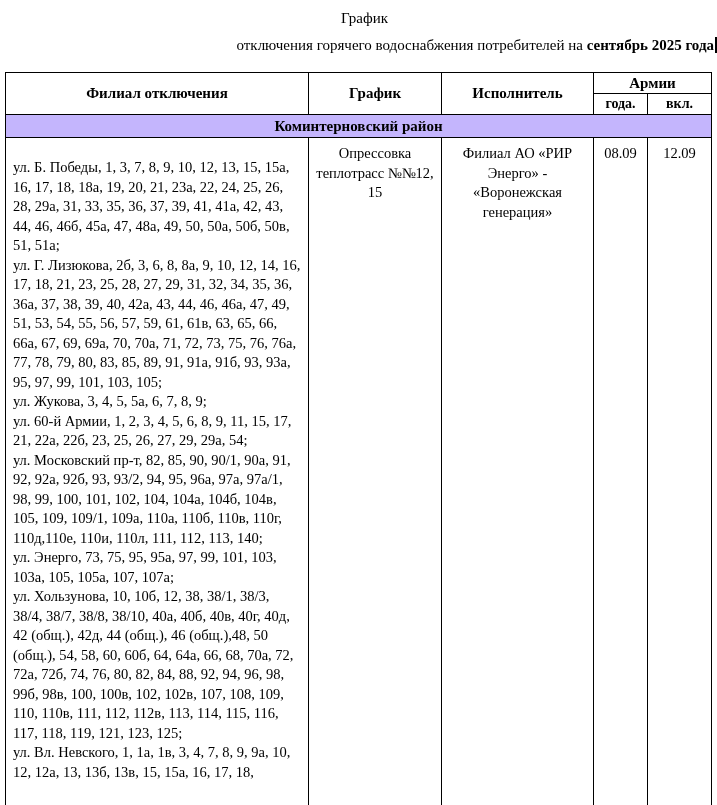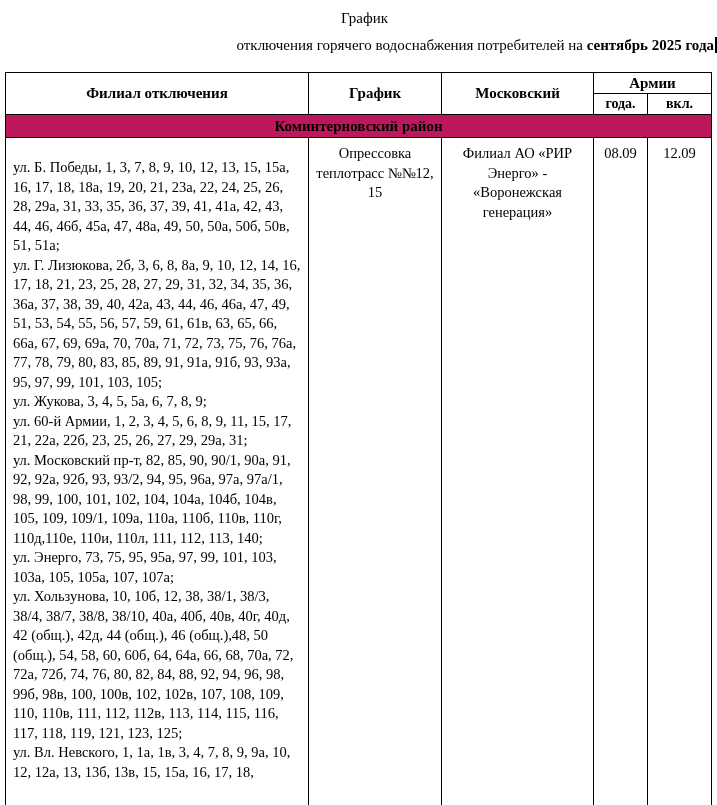--- a/index.html
+++ b/index.html
@@ -55,21 +55,21 @@
     font-weight: bold;
     font-size: 15px;
     text-align: center;
     vertical-align: middle;
     padding: 1px 2px;
   }
   .schedule tr.hdr-top { height: 21px; }
   .schedule tr.hdr-sub { height: 21px; }
   .schedule tr.hdr-sub th { font-size: 14px; }
   .schedule tr.section-row td {
-    background: #be185d;
+    background: #c4b5fd;
     font-weight: bold;
     font-size: 15px;
     text-align: center;
     vertical-align: middle;
     height: 22px;
   }
   .schedule tr.data-row { height: 700px; }
   .schedule tr.data-row td {
     vertical-align: top;
     font-size: 14.5px;
@@ -93,36 +93,36 @@
       <col class="c1">
         <col class="c2">
         <col class="c3">
         <col class="c4">
         <col class="c5">
     </colgroup>
     <tbody>
       <tr class="hdr-top">
         <th rowspan="2">Филиал отключения</th>
         <th rowspan="2">График</th>
-        <th rowspan="2">Московский</th>
+        <th rowspan="2">Исполнитель</th>
         <th colspan="2">Армии</th>
       </tr>
       <tr class="hdr-sub">
         <th>года.</th>
         <th>вкл.</th>
       </tr>
       <tr class="section-row">
         <td colspan="5">Коминтерновский район</td>
       </tr>
       <tr class="data-row">
         <td class="cell-objects">
           <p>ул. Б. Победы, 1, 3, 7, 8, 9, 10, 12, 13, 15, 15а, 16, 17, 18, 18а, 19, 20, 21, 23а, 22, 24, 25, 26, 28, 29а, 31, 33, 35, 36, 37, 39, 41, 41а, 42, 43, 44, 46, 46б, 45а, 47, 48а, 49, 50, 50а, 50б, 50в, 51, 51а;</p>
           <p>ул. Г. Лизюкова, 2б, 3, 6, 8, 8а, 9, 10, 12, 14, 16, 17, 18, 21, 23, 25, 28, 27, 29, 31, 32, 34, 35, 36, 36а, 37, 38, 39, 40, 42а, 43, 44, 46, 46а, 47, 49, 51, 53, 54, 55, 56, 57, 59, 61, 61в, 63, 65, 66, 66а, 67, 69, 69а, 70, 70а, 71, 72, 73, 75, 76, 76а, 77, 78, 79, 80, 83, 85, 89, 91, 91а, 91б, 93, 93а, 95, 97, 99, 101, 103, 105;</p>
           <p>ул. Жукова, 3, 4, 5, 5а, 6, 7, 8, 9;</p>
-          <p>ул. 60-й Армии, 1, 2, 3, 4, 5, 6, 8, 9, 11, 15, 17, 21, 22а, 22б, 23, 25, 26, 27, 29, 29а, 31;</p>
+          <p>ул. 60-й Армии, 1, 2, 3, 4, 5, 6, 8, 9, 11, 15, 17, 21, 22а, 22б, 23, 25, 26, 27, 29, 29а, 54;</p>
           <p>ул. Московский пр-т, 82, 85, 90, 90/1, 90а, 91, 92, 92а, 92б, 93, 93/2, 94, 95, 96а, 97а, 97а/1, 98, 99, 100, 101, 102, 104, 104а, 104б, 104в, 105, 109, 109/1, 109а, 110а, 110б, 110в, 110г, 110д,110е, 110и, 110л, 111, 112, 113, 140;</p>
           <p>ул. Энерго, 73, 75, 95, 95а, 97, 99, 101, 103, 103а, 105, 105а, 107, 107а;</p>
           <p>ул. Хользунова, 10, 10б, 12, 38, 38/1, 38/3, 38/4, 38/7, 38/8, 38/10, 40а, 40б, 40в, 40г, 40д, 42 (общ.), 42д, 44 (общ.), 46 (общ.),48, 50 (общ.), 54, 58, 60, 60б, 64, 64а, 66, 68, 70а, 72, 72а, 72б, 74, 76, 80, 82, 84, 88, 92, 94, 96, 98, 99б, 98в, 100, 100в, 102, 102в, 107, 108, 109, 110, 110в, 111, 112, 112в, 113, 114, 115, 116, 117, 118, 119, 121, 123, 125;</p>
           <p>ул. Вл. Невского, 1, 1а, 1в, 3, 4, 7, 8, 9, 9а, 10, 12, 12а, 13, 13б, 13в, 15, 15а, 16, 17, 18,</p>
         </td>
         <td class="cell-center">Опрессовка теплотрасс №№12, 15</td>
         <td class="cell-center">Филиал АО «РИР Энерго» - «Воронежская генерация»</td>
         <td class="cell-center">08.09</td>
         <td class="cell-center">12.09</td>
       </tr>

